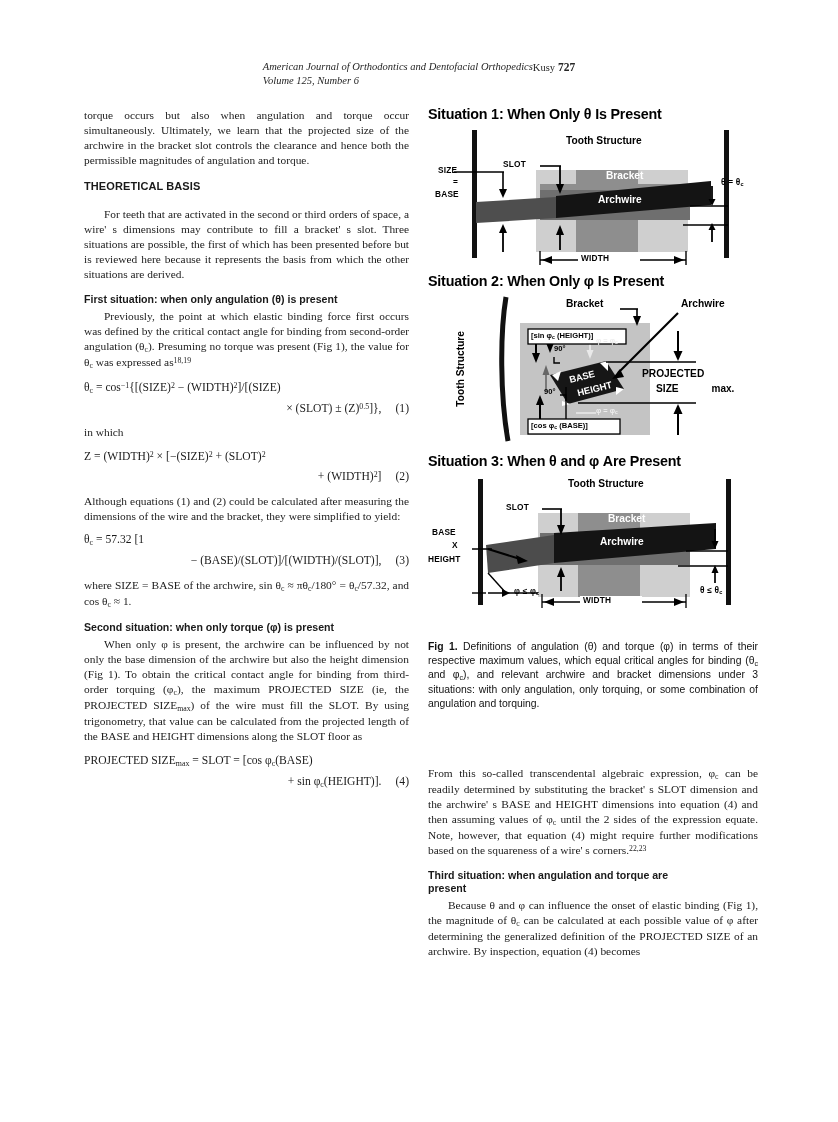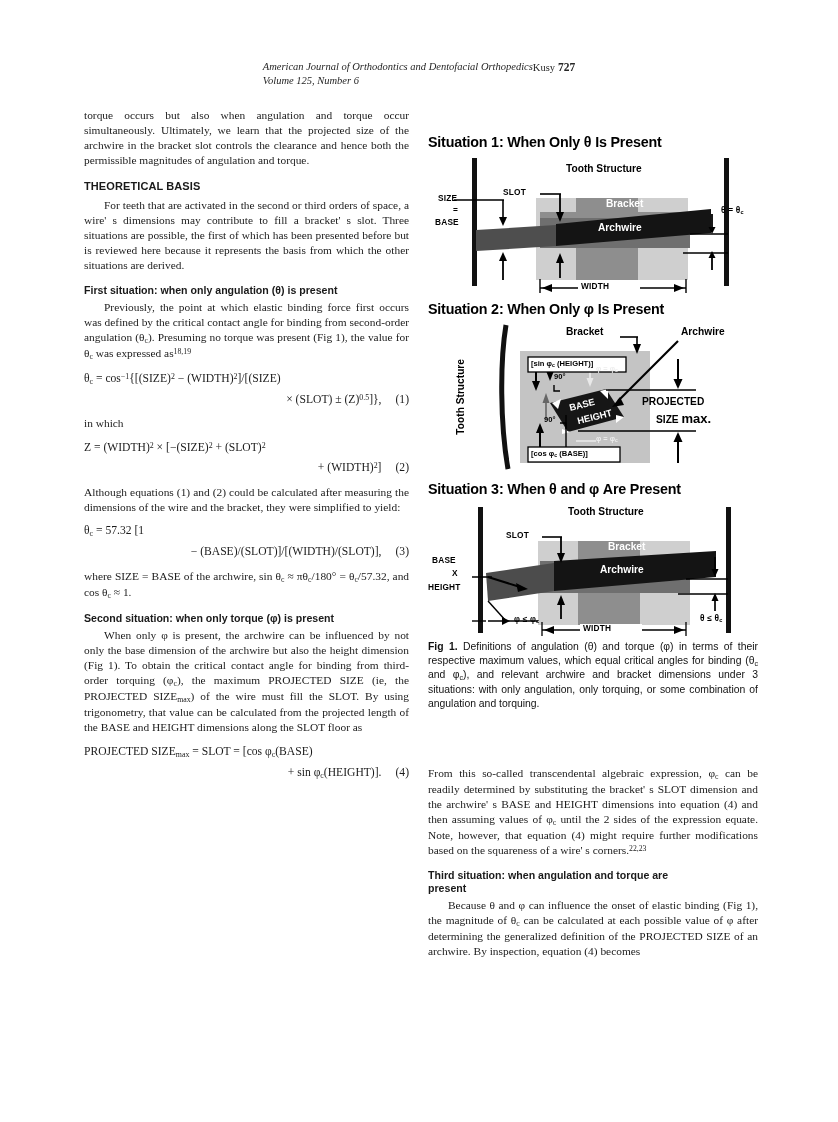--- a/index.html
+++ b/index.html
@@ -58,21 +58,21 @@
     text-justify: inter-word;
   }
   p.body.indent { text-indent: 20px; }
   p.body.noindent { text-indent: 0; }
 
   h3.sec {
     font-family: "Liberation Sans", sans-serif;
     font-size: 11px;
     font-weight: bold;
     letter-spacing: 0.1px;
-    margin: 11px 0 5px 0;
+    margin: 11px 0 14px 0;
     text-align: left;
   }
   h4.subsec {
     font-family: "Liberation Sans", sans-serif;
     font-size: 10.6px;
     font-weight: bold;
     margin: 11px 0 3px 0;
     text-align: left;
     line-height: 1.25;
   }
@@ -91,21 +91,21 @@
   }
   .eq .num { margin-left: 14px; }
   sub { font-size: 0.68em; vertical-align: -0.25em; }
   sup { font-size: 0.68em; vertical-align: 0.42em; }
   .inwhich { margin: 8px 0 4px 0; }
 
   
   .figure {
     position: absolute;
     left: 428px;
-    top: 134px;
+    top: 106px;
     width: 330px;
   }
   .sit-title {
     font-family: "Liberation Sans", sans-serif;
     font-weight: bold;
     font-size: 14.3px;
     letter-spacing: -0.2px;
     color: #000;
     margin: 0 0 2px 0;
     white-space: nowrap;
@@ -327,21 +327,21 @@
       <span class="lbl lbl-md" style="left:28px; top:40px; writing-mode: vertical-rl; text-orientation: mixed; transform: rotate(180deg); transform-origin: center;">Tooth Structure</span>
       <span class="lbl lbl-md" style="left:138px; top:8px;">Bracket</span>
       <span class="lbl lbl-md" style="left:253px; top:8px;">Archwire</span>
       <span class="lbl" style="left:103px; top:41px; font-size:7.6px;">[sin φ<sub>c</sub> (HEIGHT)]</span>
       <span class="lbl" style="left:103px; top:131px; font-size:7.6px;">[cos φ<sub>c</sub> (BASE)]</span>
       <span class="lbl" style="left:126px; top:54px; font-size:7.6px;">90°</span>
       <span class="lbl" style="left:116px; top:97px; font-size:7.6px;">90°</span>
       <span class="lbl lbl-white" style="left:141px; top:81px; font-size:9.4px; transform:rotate(-14deg);">BASE</span>
       <span class="lbl lbl-white" style="left:149px; top:93px; font-size:9.4px; transform:rotate(-14deg);">HEIGHT</span>
       <span class="lbl lbl-md" style="left:214px; top:78px;">PROJECTED</span>
-      <span class="lbl lbl-md" style="left:228px; top:93px;">SIZE <span style="font-size:13px;">max.</span></span>
+      <span class="lbl lbl-md" style="left:228px; top:93px;">SIZE <span style="font-size:10px;margin-left:30px;">max.</span></span>
       <span class="lbl" style="left:168px; top:46px; font-size:7.4px; color:#ededed;">φ = φ<sub>c</sub></span>
       <span class="lbl" style="left:168px; top:116px; font-size:7.4px; color:#ededed;">φ = φ<sub>c</sub></span>
     </div>
 
     <div class="sit-title" style="margin-top:4px;">Situation 3:  When θ and φ Are Present</div>
     <div class="panel panel-3">
       <svg width="330" height="140" viewBox="0 0 330 140">
 
         <rect x="50" y="8" width="5" height="126" fill="#111"></rect>
         <rect x="298" y="8" width="5" height="126" fill="#111"></rect>

